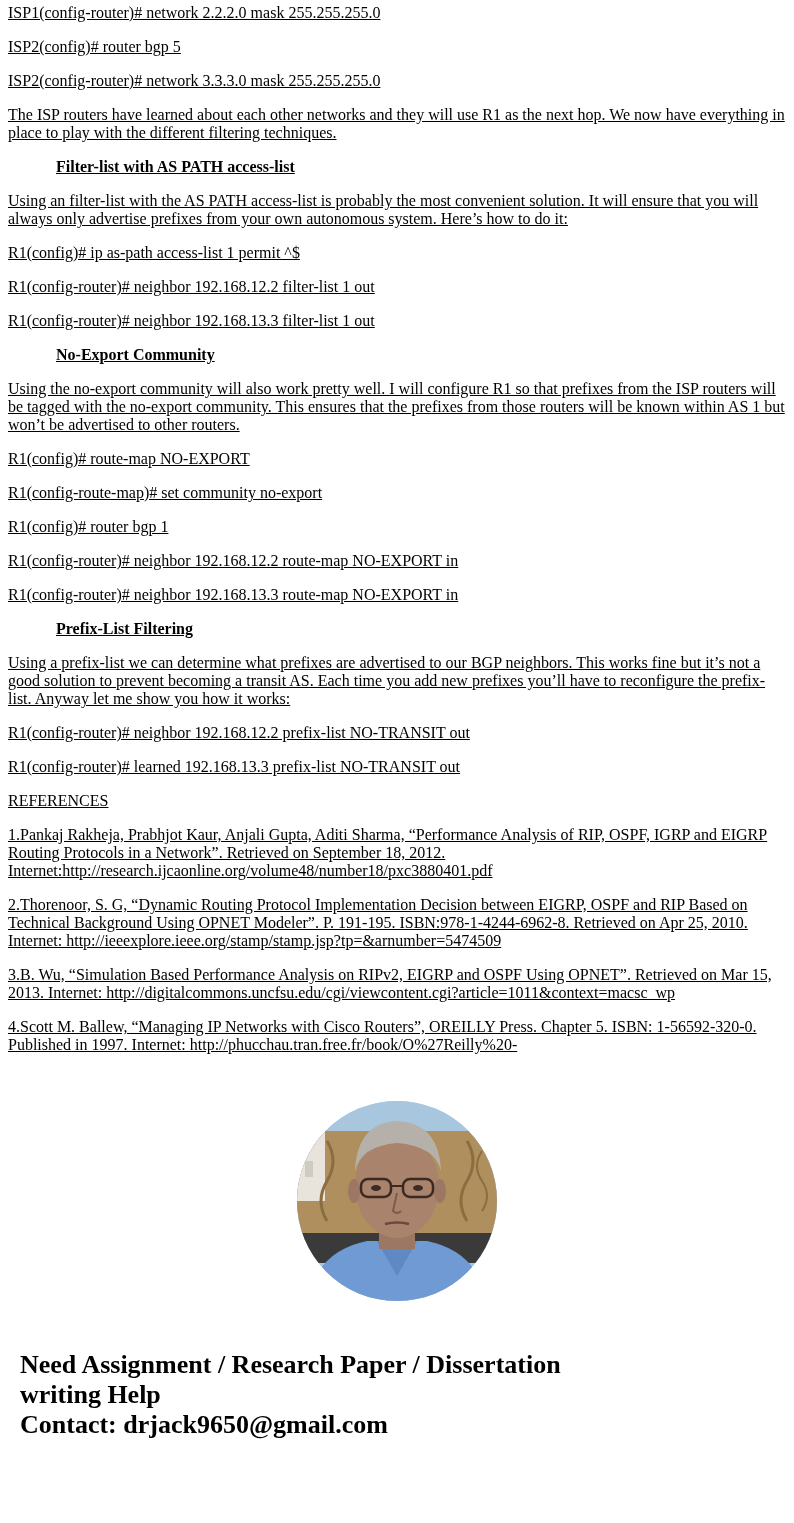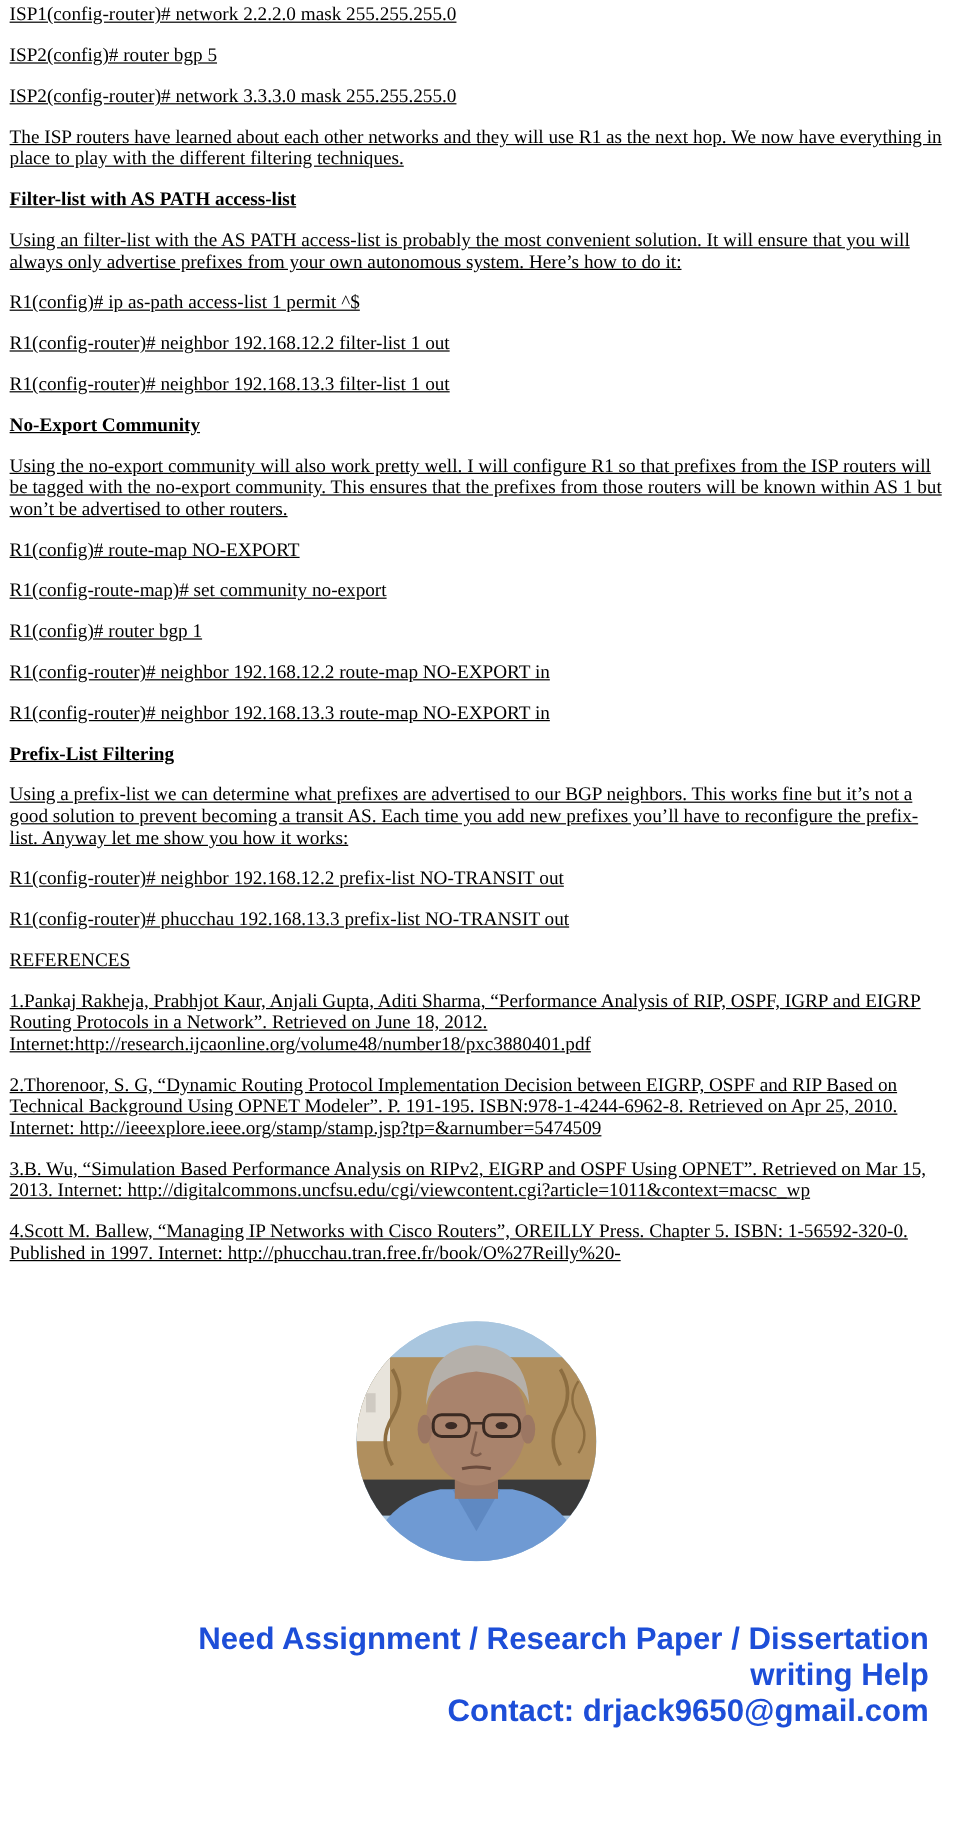--- a/index.html
+++ b/index.html
@@ -18,43 +18,44 @@
     .content {
       padding: 0 8px;
       margin-top: -12px;
       text-decoration: underline;
     }
     .content p {
       margin: 16px 0;
     }
     .content p.heading {
       font-weight: bold;
+      margin-left: 48px;
     }
     .avatar-wrap {
       display: flex;
       justify-content: center;
       margin-top: 47px;
     }
     .avatar {
       width: 200px;
       height: 200px;
       border-radius: 50%;
       overflow: hidden;
       position: relative;
       background: #a9c6df;
     }
     .avatar svg { display: block; }
     .cta {
       margin-top: 49px;
-      text-align: right;
-      font-family: Liberation Sans, sans-serif;
+      text-align: left;
+      font-family: Liberation Serif, serif;
       font-weight: bold;
       font-size: 26px;
       line-height: 30px;
-      color: #1d4ed8;
+      color: #000000;
       padding: 0 20px;
     }
     .cta div { margin: 0; }
   </style>
 </head>
 <body>
 
 <div class="content">
   <p>ISP1(config-router)# network 2.2.2.0 mask 255.255.255.0</p>
   <p>ISP2(config)# router bgp 5</p>
@@ -68,25 +69,25 @@
   <p class="heading">No-Export Community</p>
   <p>Using the no-export community will also work pretty well. I will configure R1 so that prefixes from the ISP routers will be tagged with the no-export community. This ensures that the prefixes from those routers will be known within AS 1 but won’t be advertised to other routers.</p>
   <p>R1(config)# route-map NO-EXPORT</p>
   <p>R1(config-route-map)# set community no-export</p>
   <p>R1(config)# router bgp 1</p>
   <p>R1(config-router)# neighbor 192.168.12.2 route-map NO-EXPORT in</p>
   <p>R1(config-router)# neighbor 192.168.13.3 route-map NO-EXPORT in</p>
   <p class="heading">Prefix-List Filtering</p>
   <p>Using a prefix-list we can determine what prefixes are advertised to our BGP neighbors. This works fine but it’s not a good solution to prevent becoming a transit AS. Each time you add new prefixes you’ll have to reconfigure the prefix-list. Anyway let me show you how it works:</p>
   <p>R1(config-router)# neighbor 192.168.12.2 prefix-list NO-TRANSIT out</p>
-  <p>R1(config-router)# phucchau 192.168.13.3 prefix-list NO-TRANSIT out</p>
+  <p>R1(config-router)# learned 192.168.13.3 prefix-list NO-TRANSIT out</p>
   <p>REFERENCES</p>
 
   <p>
-    <span>1.Pankaj Rakheja, Prabhjot Kaur, Anjali Gupta, Aditi Sharma, “Performance Analysis of RIP, OSPF, IGRP and EIGRP Routing Protocols in a Network”. Retrieved on June 18, 2012.</span><br>
+    <span>1.Pankaj Rakheja, Prabhjot Kaur, Anjali Gupta, Aditi Sharma, “Performance Analysis of RIP, OSPF, IGRP and EIGRP Routing Protocols in a Network”. Retrieved on September 18, 2012.</span><br>
     <span>Internet:http://research.ijcaonline.org/volume48/number18/pxc3880401.pdf</span>
   </p>
   <p>
     <span>2.Thorenoor, S. G, “Dynamic Routing Protocol Implementation Decision between EIGRP, OSPF and RIP Based on Technical Background Using OPNET Modeler”. P. 191-195. ISBN:978-1-4244-6962-8. Retrieved on Apr 25, 2010.</span><br>
     <span>Internet: http://ieeexplore.ieee.org/stamp/stamp.jsp?tp=&amp;arnumber=5474509</span>
   </p>
   <p>
     <span>3.B. Wu, “Simulation Based Performance Analysis on RIPv2, EIGRP and OSPF Using OPNET”. Retrieved on Mar 15, 2013. Internet: http://digitalcommons.uncfsu.edu/cgi/viewcontent.cgi?article=1011&amp;context=macsc_wp</span>
   </p>
   <p>

